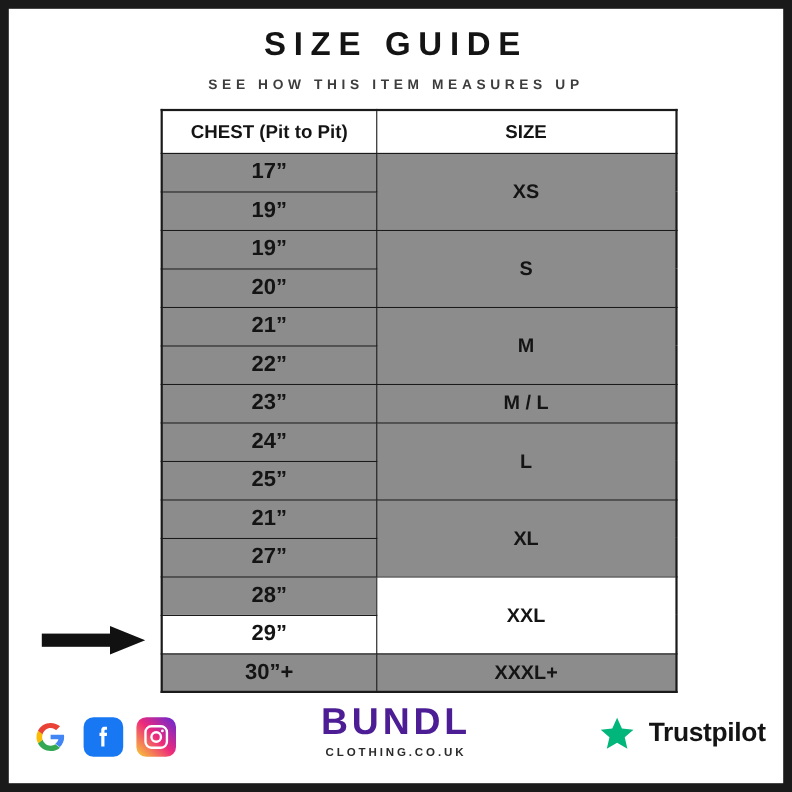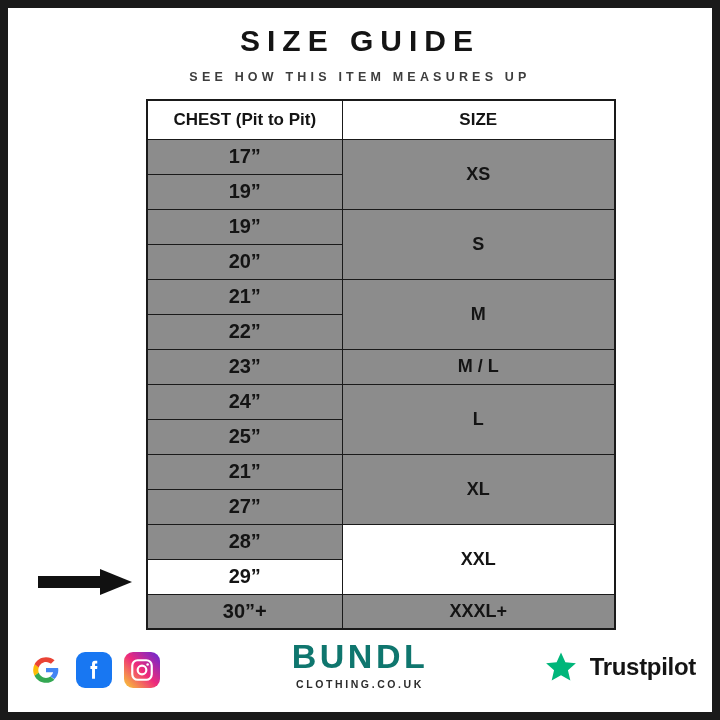--- a/index.html
+++ b/index.html
@@ -129,21 +129,21 @@
   .brand {
     position: absolute;
     left: 0; right: 0;
     bottom: 14px;
     text-align: center;
   }
   .brand-name {
     font-size: 34px;
     font-weight: bold;
     letter-spacing: 3.5px;
-    color: #0f766e;
+    color: #4c1d95;
     line-height: 1;
   }
   .brand-sub {
     margin-top: 5px;
     font-size: 10.5px;
     font-weight: bold;
     letter-spacing: 2.6px;
     color: #2b2b2b;
   }
 

